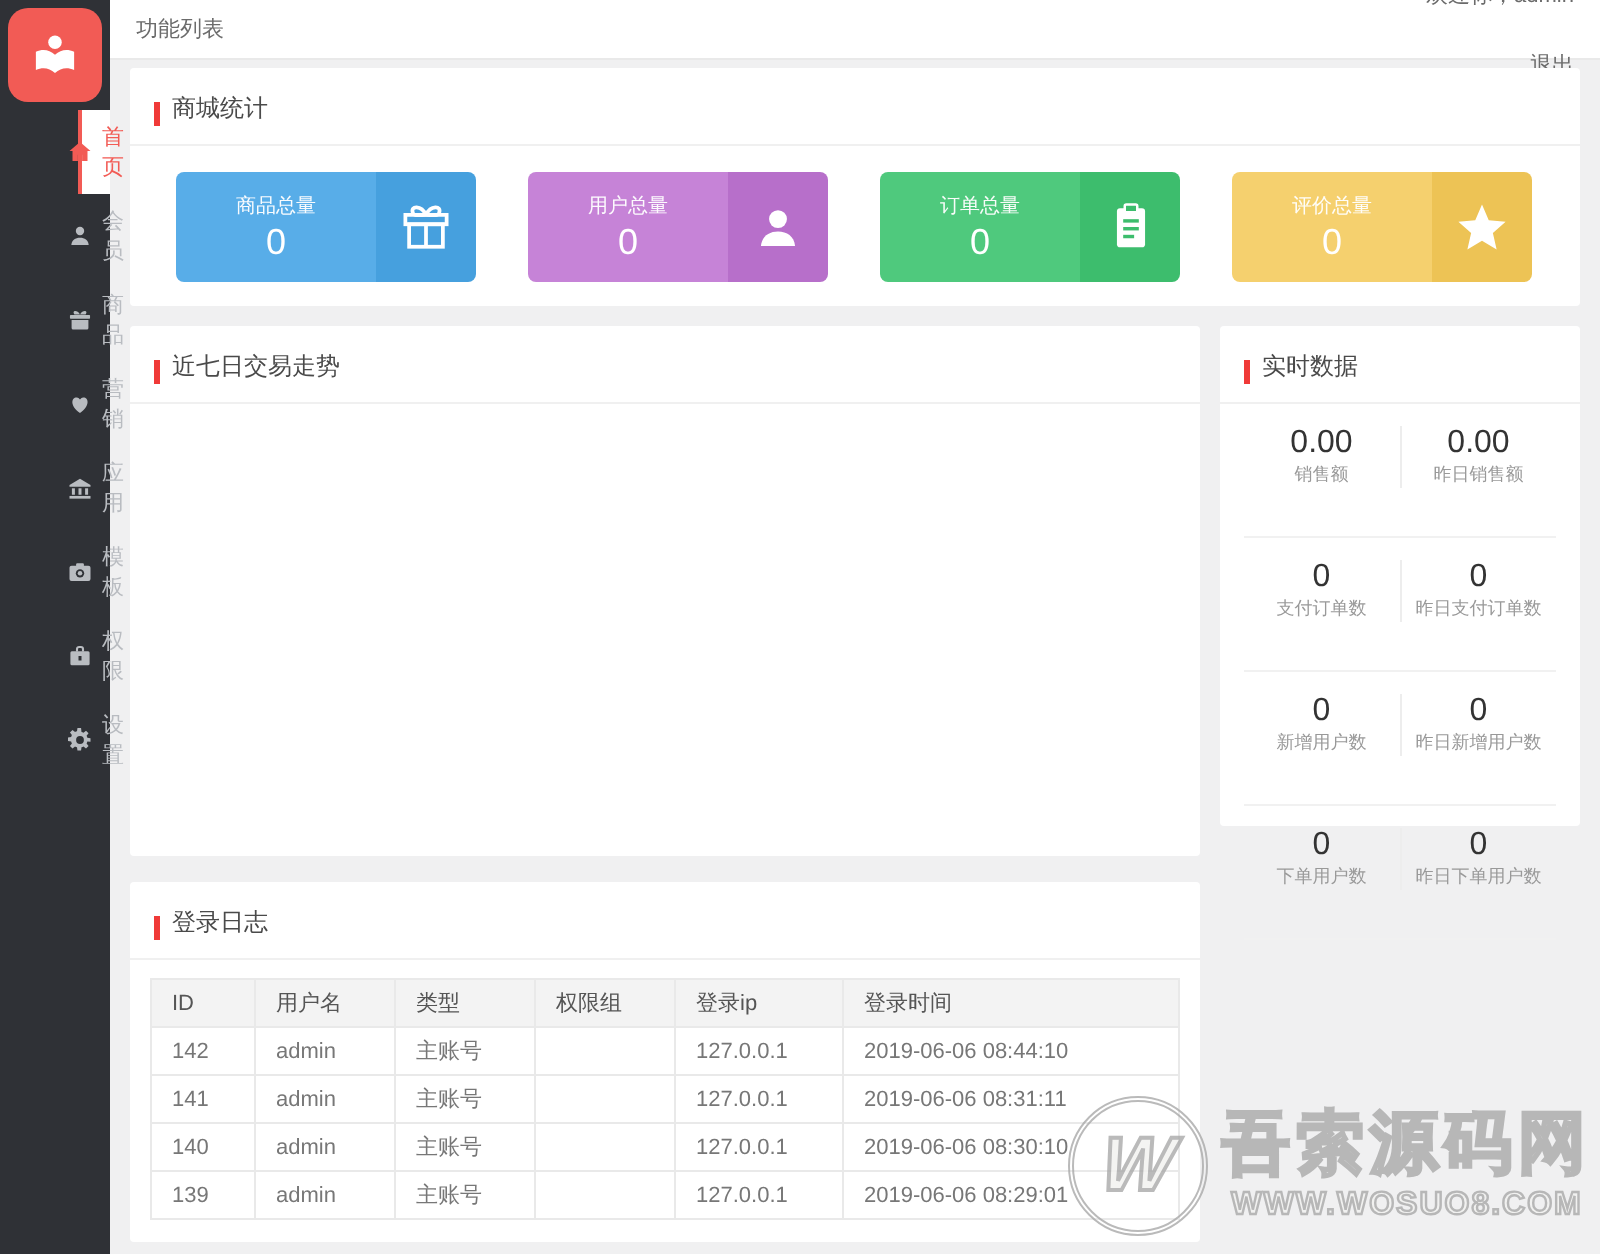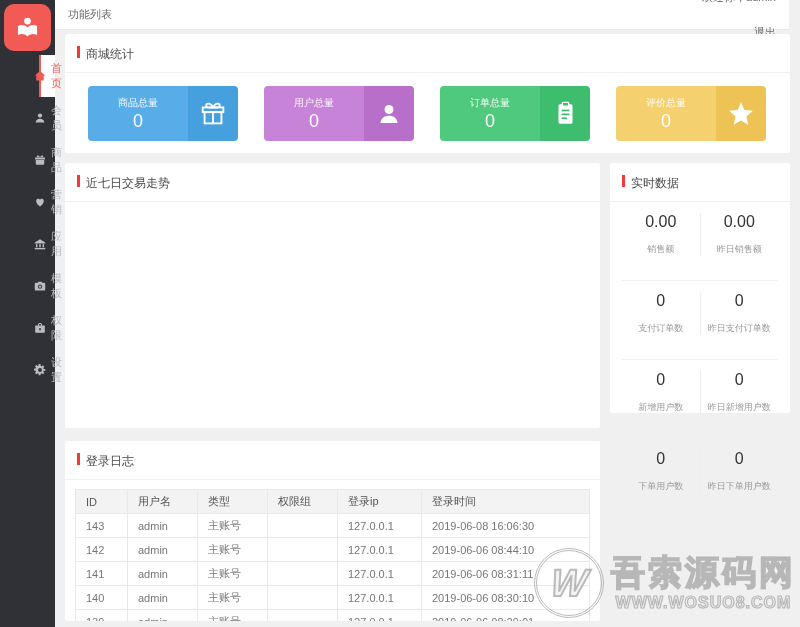--- a/index.html
+++ b/index.html
@@ -12,28 +12,28 @@
   
   .sidebar { position:absolute; left:0; top:0; width:55px; height:627px; background:#2f3136; z-index:5; }
   .logo { width:55px; height:55px; display:flex; align-items:center; justify-content:center; background:#2f3136; }
   .logo-box { width:47px; height:47px; background:#f25b55; border-radius:10px; display:flex; align-items:center; justify-content:center; }
   .nav { margin-top:0;padding-left:39px; }
   .nav-item { height:42px; display:flex; align-items:center; justify-content:center; gap:5px;
     color:#b9bcc1; font-size:11px; cursor:pointer; border-left:2px solid transparent; }
   .nav-item .ic { width:12px; height:12px; display:flex; align-items:center; justify-content:center; }
   .nav-item.active { background:#ffffff; color:#f25b55; border-left-color:#f25b55; }
   
-  .topbar { position:absolute; left:55px; top:0; right:11px; height:30px; background:#fff;
+  .topbar { position:absolute; left:55px; top:0; right:0; height:30px; background:#fff;
     border-bottom:1px solid #e9e9e9; display:flex; align-items:center; padding:0 13px; font-size:11px; color:#6b6b6b; }
   .topbar-right { margin-left:auto; display:flex; align-items:flex-end; gap:20px;flex-direction:column; }
   .logout-link { cursor:pointer; color:#6b6b6b; text-decoration:none; }
   
   .main { position:absolute; left:55px; top:31px; right:0; bottom:0; padding:3px 10px 0; }
   .panel { background:#fff; border-radius:2px; }
-  .section-head { display:flex; align-items:flex-start; gap:6px; padding:12px 12px 9px; font-size:12px;
+  .section-head { display:flex; align-items:flex-end; gap:6px; padding:12px 12px 9px; font-size:12px;
     color:#4a4a4a; border-bottom:1px solid #f0f0f0; }
   .red-bar { width:3px; height:12px; background:#f03a38; flex:0 0 auto; }
   
   .panel-stats { height:119px; margin-bottom:10px; }
   .cards { display:flex; padding:13px 23px 0; gap:26px; }
   .card { width:150px; height:55px; border-radius:4px; display:flex; overflow:hidden; color:#fff; cursor:pointer; }
   .card-main { flex:1; display:flex; flex-direction:column; align-items:center; justify-content:center; }
   .card-label { font-size:10px; opacity:.96; }
   .card-value { font-size:18px; margin-top:1px; }
   .card-iconside { width:50px; display:flex; align-items:center; justify-content:center; }
@@ -46,21 +46,21 @@
   .col-left { width:535px; }
   .col-right { width:180px; }
   .panel-chart { height:265px; margin-bottom:13px; }
   .chart-area { height:220px; }
   
   .panel-realtime { height:250px; }
   .rt-row { display:flex; margin:0 12px; padding:11px 0 24px; border-bottom:1px solid #f1f1f1; }
   .rt-cell { flex:1; text-align:center; }
   .rt-cell.first { border-right:1px solid #ededed; }
   .rt-value { font-size:16px; color:#333; }
-  .rt-label { font-size:9px; color:#999; margin-top:12px;font-family:Liberation Mono, monospace; }
+  .rt-label { font-size:9px; color:#999; margin-top:0;font-family:Liberation Mono, monospace; }
   
   .panel-login { height:180px; overflow:hidden; }
   .login-table { width:calc(100% - 20px); margin:9px 10px; border-collapse:collapse; font-size:11px; color:#777; table-layout:fixed; }
   .login-table th, .login-table td { border:1px solid #e9e9e9; padding:4px 10px; text-align:left; font-weight:normal; height:13px; overflow:hidden; white-space:nowrap; }
   .login-table th { background:#f3f3f3; color:#555; }
   .c-id{width:52px} .c-user{width:70px} .c-type{width:70px} .c-group{width:70px} .c-ip{width:84px}
   
   .watermark { position:absolute; right:4px; bottom:9px; display:flex; align-items:center; gap:7px; z-index:9; opacity:.8; pointer-events:none; }
   .wm-circle { width:70px; height:70px; border:3px double #a9a9a9; border-radius:50%;
     display:flex; align-items:center; justify-content:center; }
@@ -261,28 +261,20 @@
               <th class="c-id">ID</th>
               <th class="c-user">用户名</th>
               <th class="c-type">类型</th>
               <th class="c-group">权限组</th>
               <th class="c-ip">登录ip</th>
               <th>登录时间</th>
             </tr>
           </thead>
           <tbody>
             <tr>
-              <td>143</td>
-              <td>admin</td>
-              <td>主账号</td>
-              <td></td>
-              <td>127.0.0.1</td>
-              <td>2019-06-08 16:06:30</td>
-            </tr>
-            <tr>
               <td>142</td>
               <td>admin</td>
               <td>主账号</td>
               <td></td>
               <td>127.0.0.1</td>
               <td>2019-06-06 08:44:10</td>
             </tr>
             <tr>
               <td>141</td>
               <td>admin</td>

